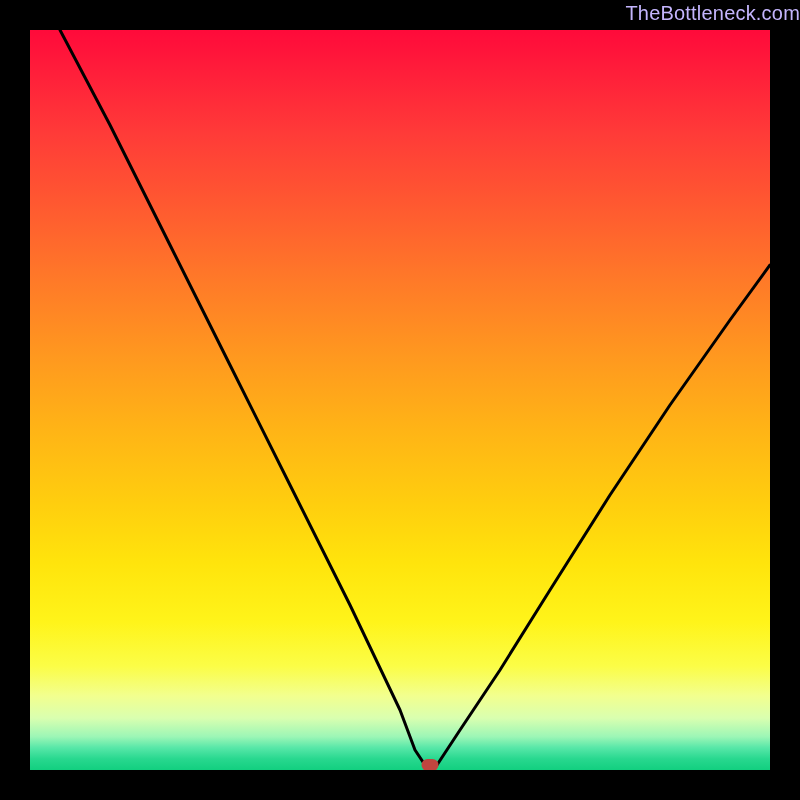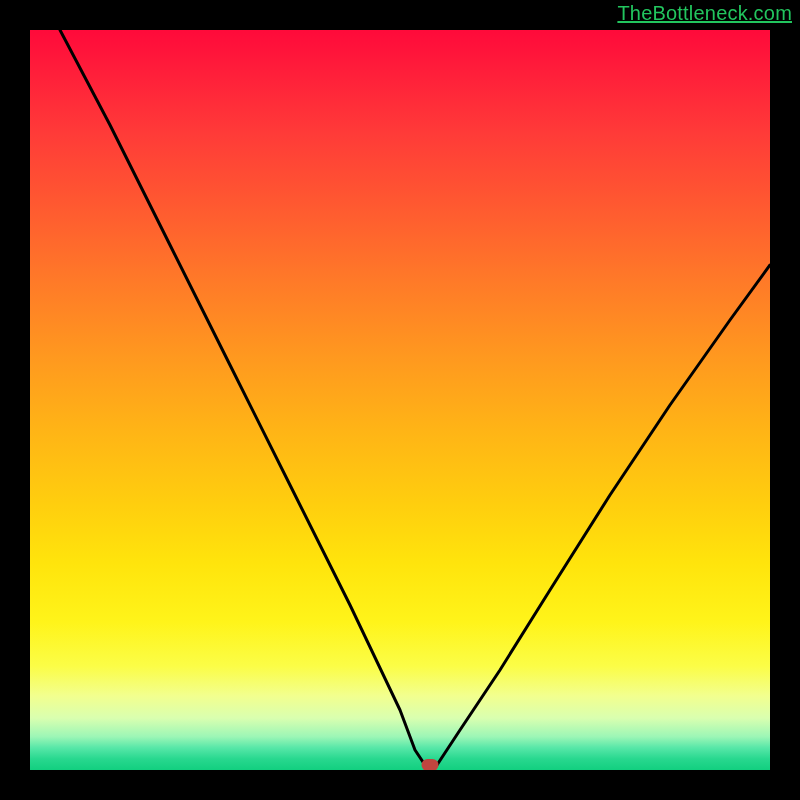--- a/index.html
+++ b/index.html
@@ -13,27 +13,26 @@
   }
   .frame {
     position: relative;
     width: 800px;
     height: 800px;
     background: #000;
   }
   .watermark {
     position: absolute;
     top: 2px;
-    right: 8px;
-    color: #22c55e;
+    right: 0;
+    color: #c4b5fd;
     font-size: 20px;
     font-weight: 500;
     letter-spacing: 0.2px;
     z-index: 10;
-    text-decoration: underline;
   }
   .plot-area {
     position: absolute;
     left: 30px;
     top: 30px;
     width: 740px;
     height: 740px;
     overflow: hidden;
   }
   .gradient {

